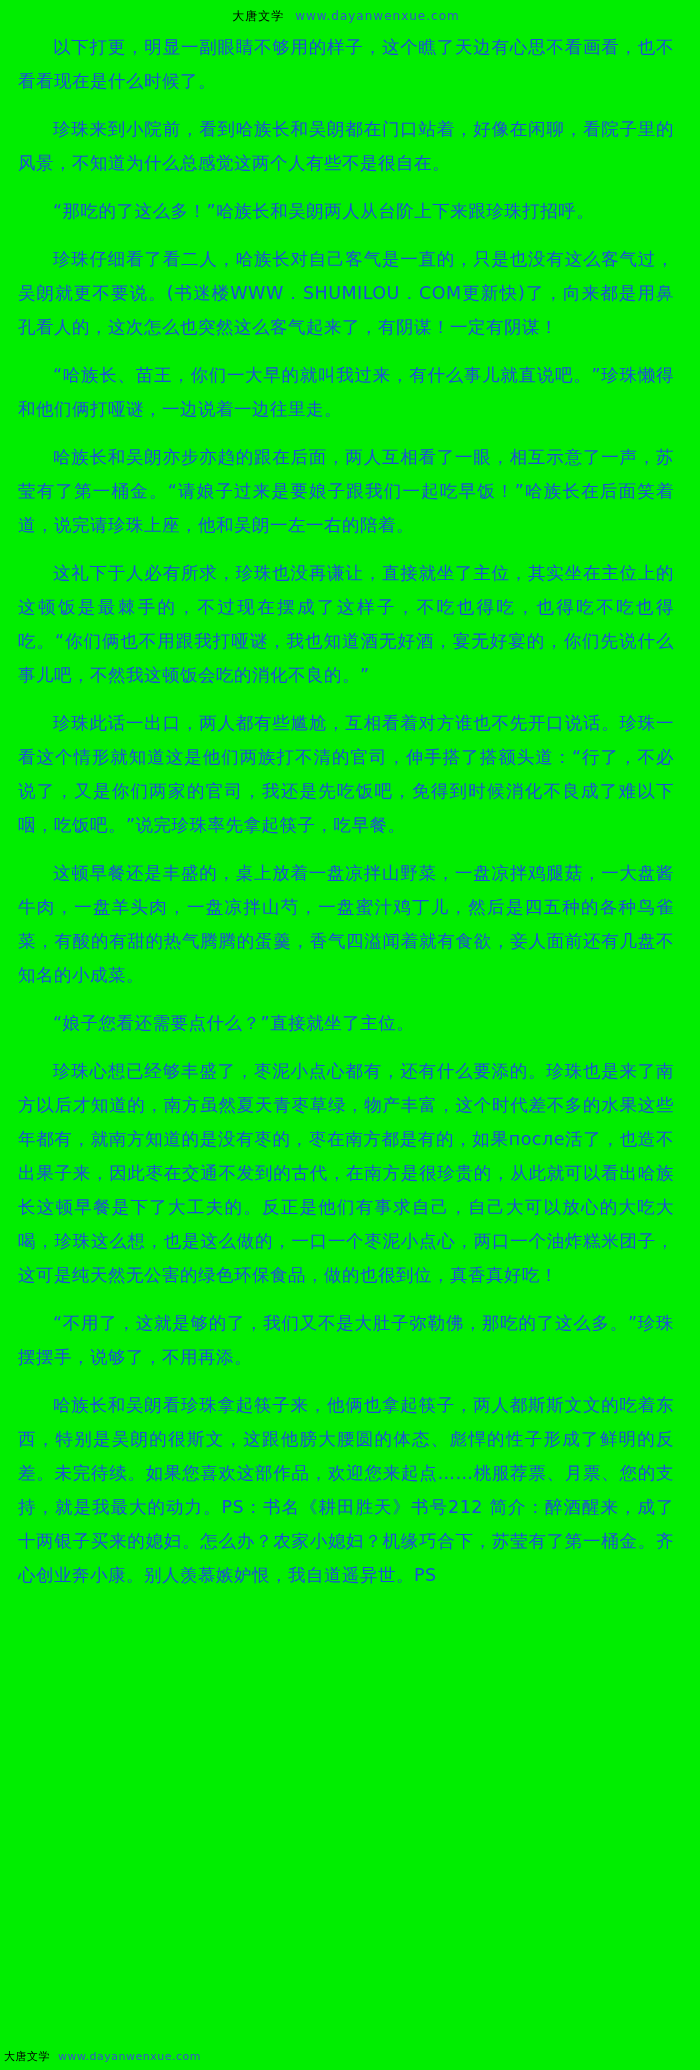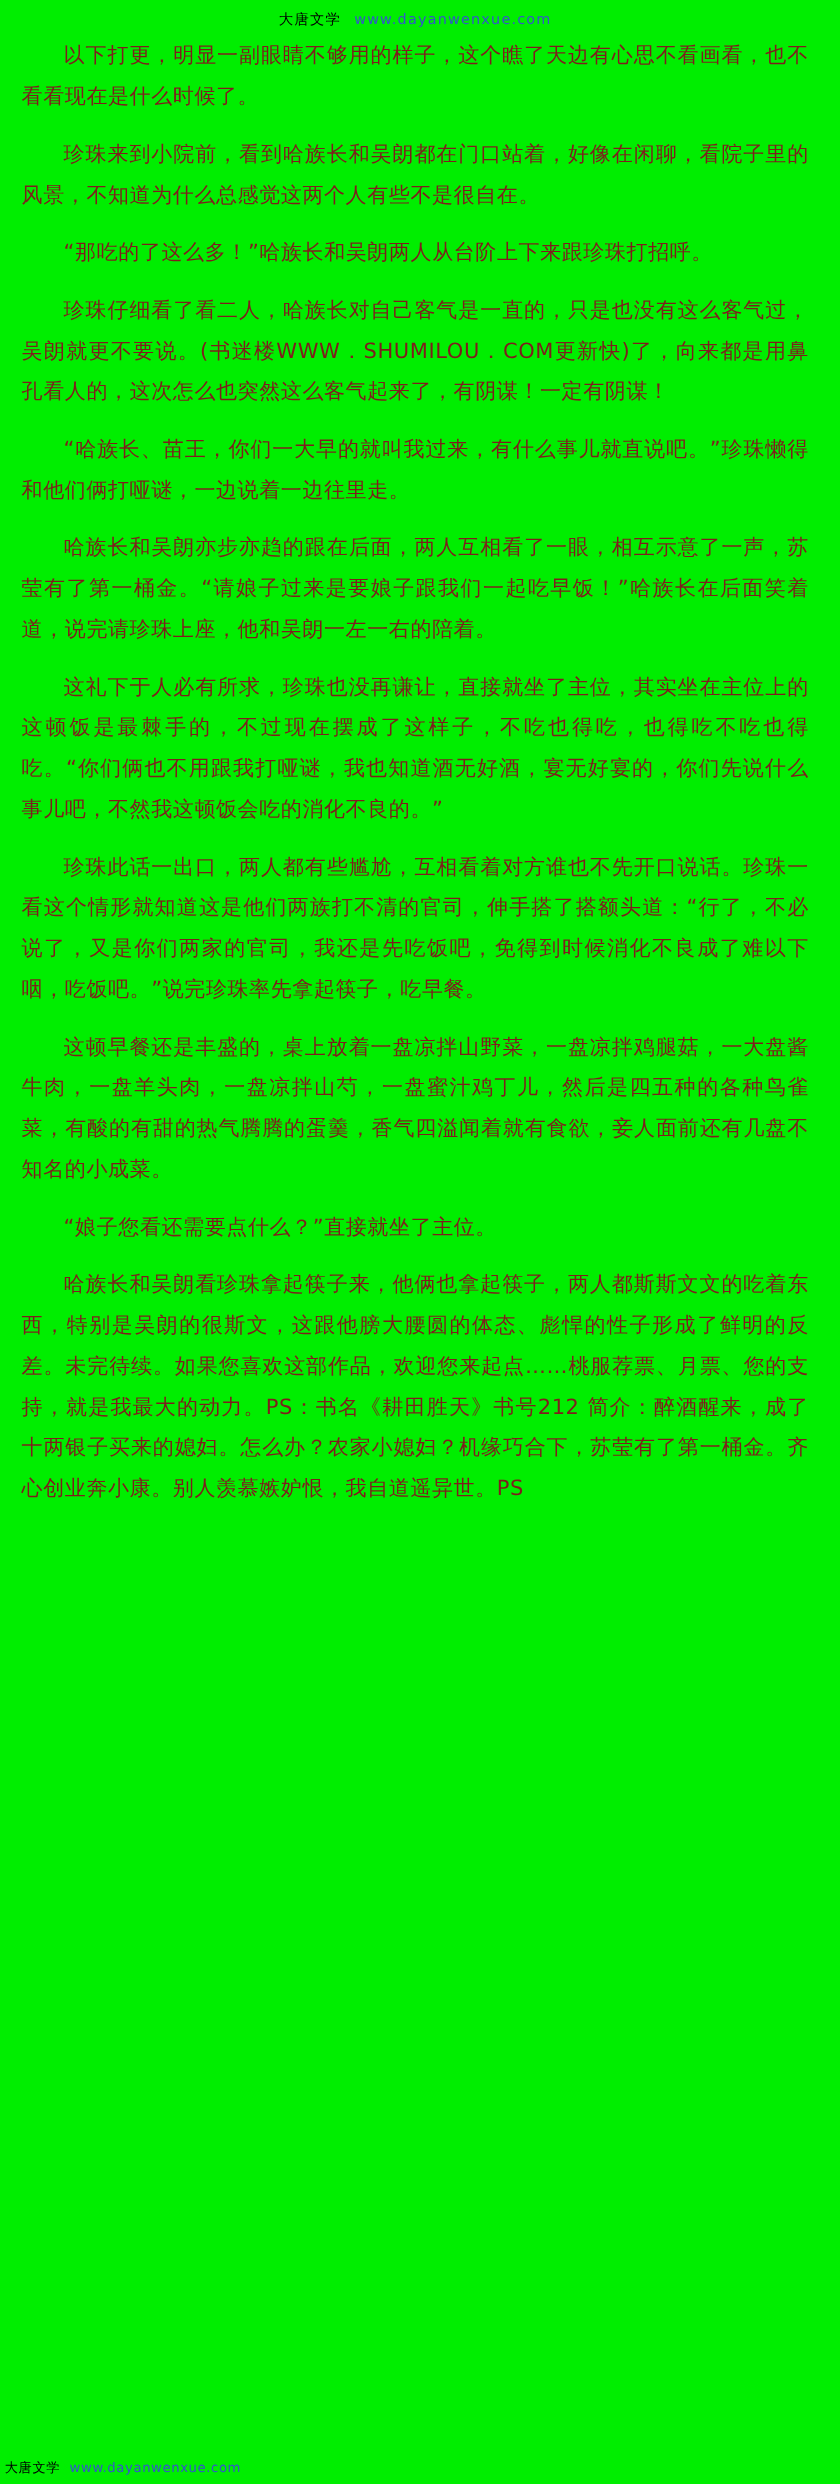--- a/index.html
+++ b/index.html
@@ -27,21 +27,21 @@
     margin: 0 0 6px 0;
     line-height: 16px;
   }
   .site-top .brand {
     color: #000000;
     margin-right: 6px;
   }
   .body-text {
     font-size: 17.5px;
     line-height: 34px;
-    color: #7f1d1d;
+    color: #1d4ed8;
     letter-spacing: 0.5px;
     text-align: justify;
   }
   .body-text p {
     margin: 0 0 14px 0;
     text-indent: 2em;
   }
   .site-bottom {
     position: absolute;
     left: 4px;
@@ -69,20 +69,22 @@
     <p>以下打更，明显一副眼睛不够用的样子，这个瞧了天边有心思不看画看，也不看看现在是什么时候了。</p>
     <p>珍珠来到小院前，看到哈族长和吴朗都在门口站着，好像在闲聊，看院子里的风景，不知道为什么总感觉这两个人有些不是很自在。</p>
     <p>“那吃的了这么多！”哈族长和吴朗两人从台阶上下来跟珍珠打招呼。</p>
     <p>珍珠仔细看了看二人，哈族长对自己客气是一直的，只是也没有这么客气过，吴朗就更不要说。(书迷楼WWW．SHUMILOU．COM更新快)了，向来都是用鼻孔看人的，这次怎么也突然这么客气起来了，有阴谋！一定有阴谋！</p>
     <p>“哈族长、苗王，你们一大早的就叫我过来，有什么事儿就直说吧。”珍珠懒得和他们俩打哑谜，一边说着一边往里走。</p>
     <p>哈族长和吴朗亦步亦趋的跟在后面，两人互相看了一眼，相互示意了一声，苏莹有了第一桶金。“请娘子过来是要娘子跟我们一起吃早饭！”哈族长在后面笑着道，说完请珍珠上座，他和吴朗一左一右的陪着。</p>
     <p>这礼下于人必有所求，珍珠也没再谦让，直接就坐了主位，其实坐在主位上的这顿饭是最棘手的，不过现在摆成了这样子，不吃也得吃，也得吃不吃也得吃。“你们俩也不用跟我打哑谜，我也知道酒无好酒，宴无好宴的，你们先说什么事儿吧，不然我这顿饭会吃的消化不良的。”</p>
     <p>珍珠此话一出口，两人都有些尴尬，互相看着对方谁也不先开口说话。珍珠一看这个情形就知道这是他们两族打不清的官司，伸手搭了搭额头道：“行了，不必说了，又是你们两家的官司，我还是先吃饭吧，免得到时候消化不良成了难以下咽，吃饭吧。”说完珍珠率先拿起筷子，吃早餐。</p>
     <p>这顿早餐还是丰盛的，桌上放着一盘凉拌山野菜，一盘凉拌鸡腿菇，一大盘酱牛肉，一盘羊头肉，一盘凉拌山芍，一盘蜜汁鸡丁儿，然后是四五种的各种鸟雀菜，有酸的有甜的热气腾腾的蛋羹，香气四溢闻着就有食欲，妾人面前还有几盘不知名的小成菜。</p>
     <p>“娘子您看还需要点什么？”直接就坐了主位。</p>
+    <p>珍珠心想已经够丰盛了，枣泥小点心都有，还有什么要添的。珍珠也是来了南方以后才知道的，南方虽然夏天青枣草绿，物产丰富，这个时代差不多的水果这些年都有，就南方知道的是没有枣的，枣在南方都是有的，如果после活了，也造不出果子来，因此枣在交通不发到的古代，在南方是很珍贵的，从此就可以看出哈族长这顿早餐是下了大工夫的。反正是他们有事求自己，自己大可以放心的大吃大喝，珍珠这么想，也是这么做的，一口一个枣泥小点心，两口一个油炸糕米团子，这可是纯天然无公害的绿色环保食品，做的也很到位，真香真好吃！</p>
+    <p>“不用了，这就是够的了，我们又不是大肚子弥勒佛，那吃的了这么多。”珍珠摆摆手，说够了，不用再添。</p>
     <p>哈族长和吴朗看珍珠拿起筷子来，他俩也拿起筷子，两人都斯斯文文的吃着东西，特别是吴朗的很斯文，这跟他膀大腰圆的体态、彪悍的性子形成了鲜明的反差。未完待续。如果您喜欢这部作品，欢迎您来起点……桃服荐票、月票、您的支持，就是我最大的动力。PS：书名《耕田胜天》书号212 简介：醉酒醒来，成了十两银子买来的媳妇。怎么办？农家小媳妇？机缘巧合下，苏莹有了第一桶金。齐心创业奔小康。别人羡慕嫉妒恨，我自道遥异世。РS</p>
   </div>
 
   <div class="site-bottom">
     <span class="brand">大唐文学</span>
     <span>www.dayanwenxue.com</span>
   </div>
 
 </div>
 

